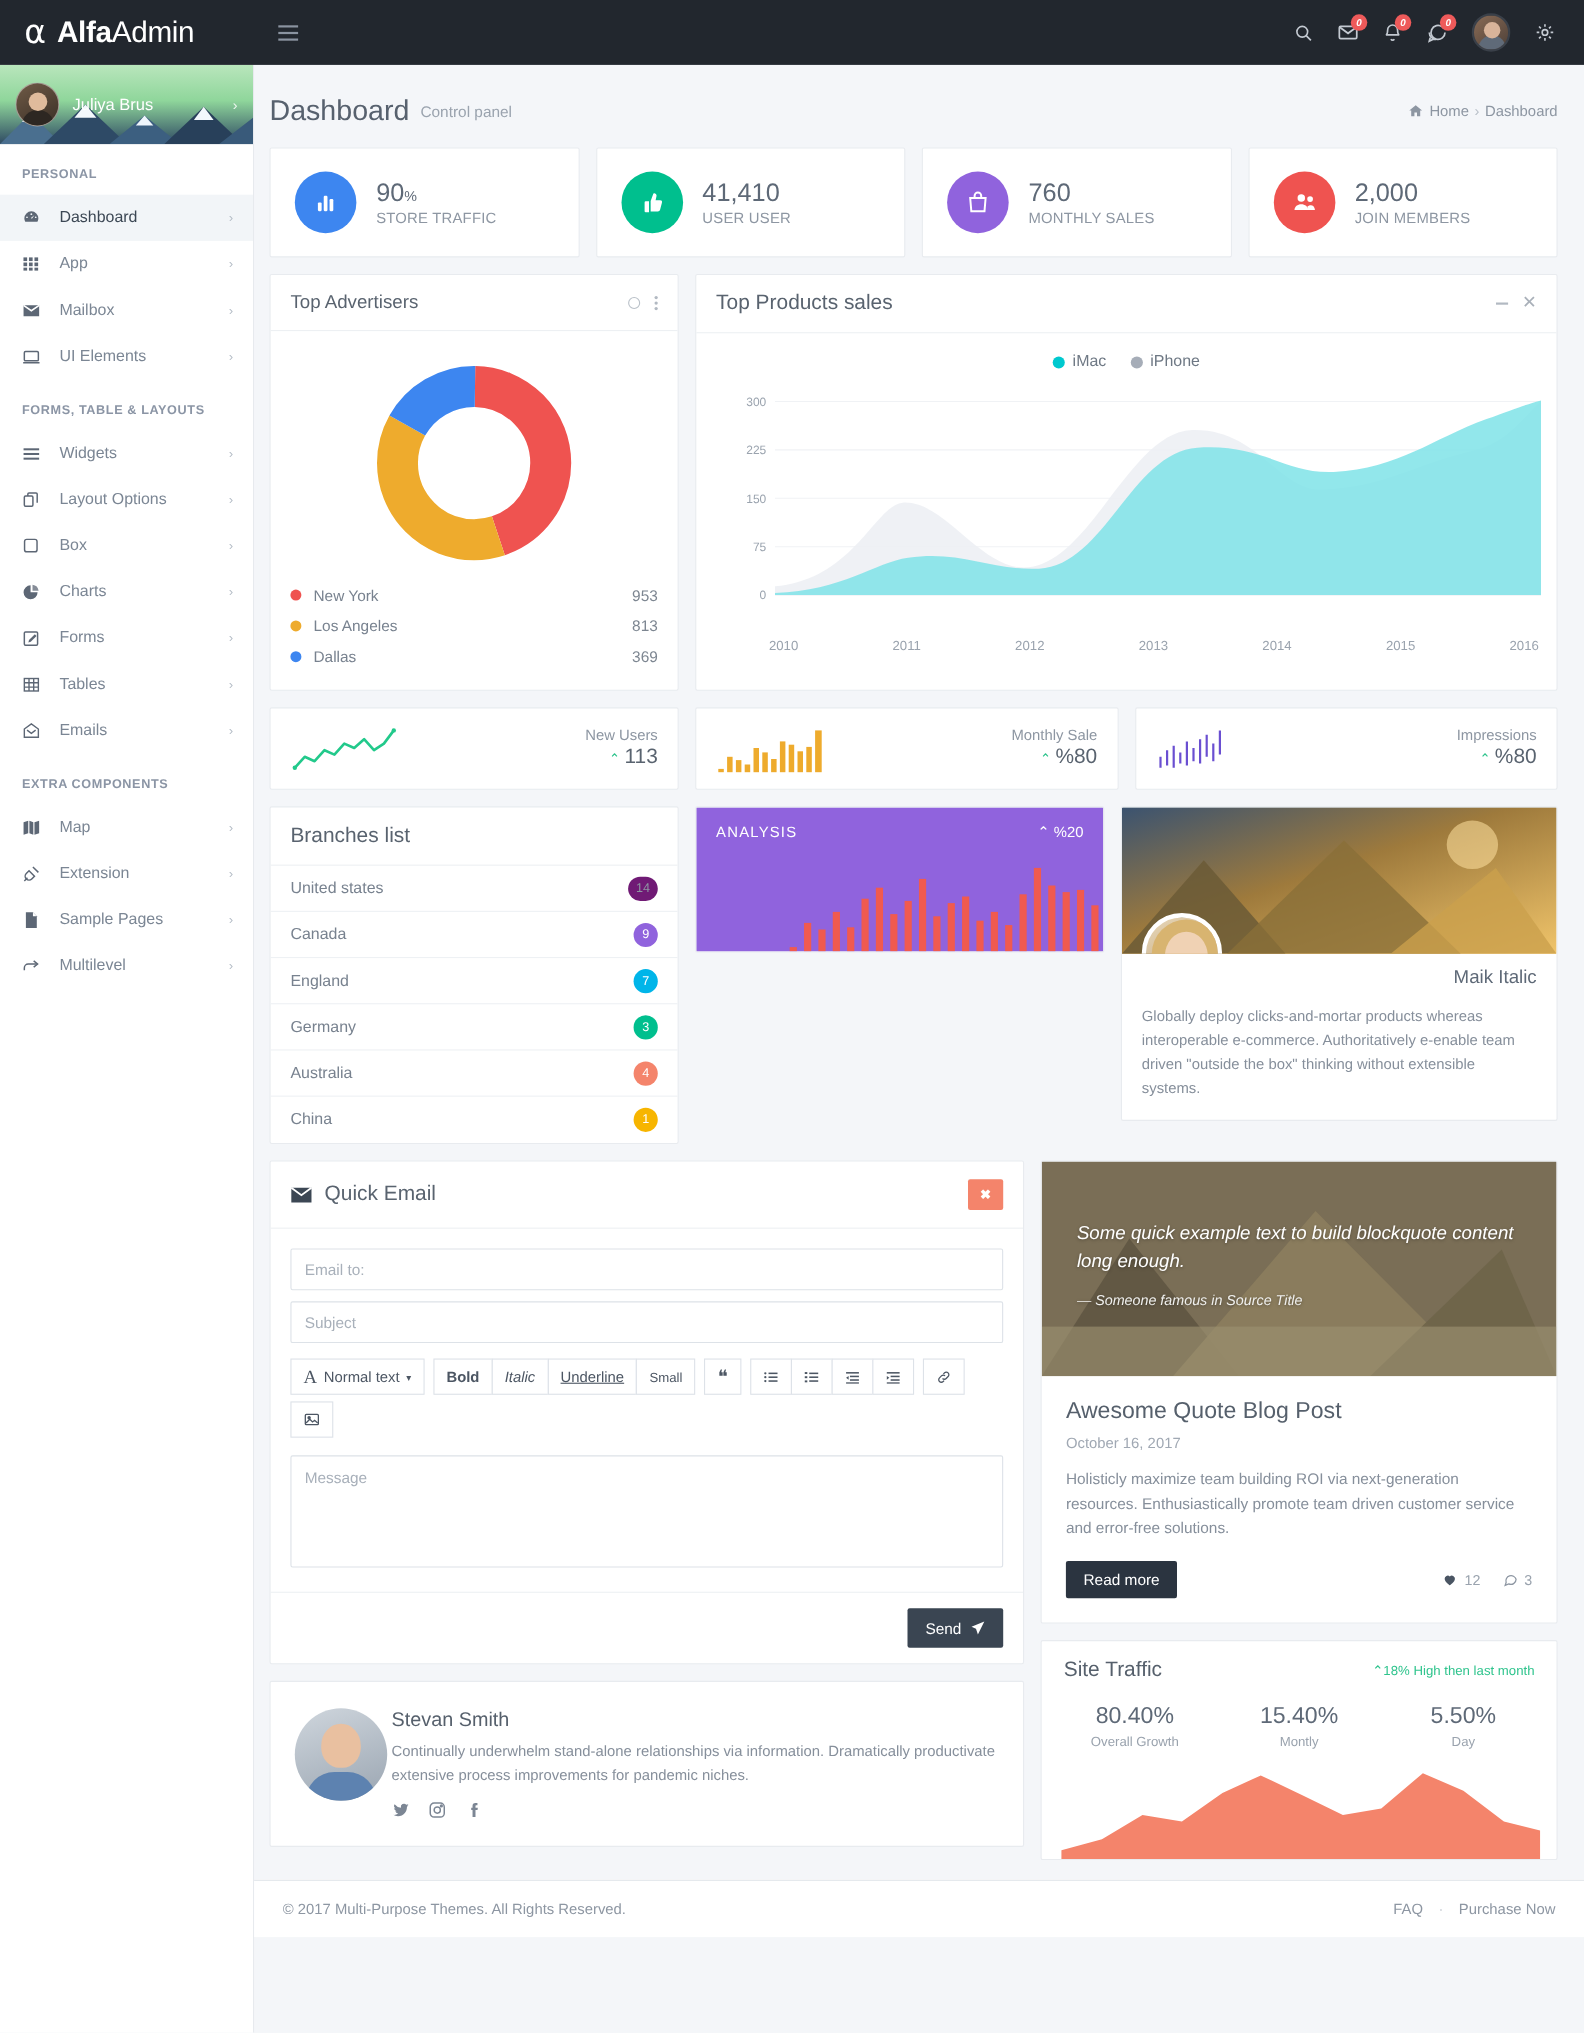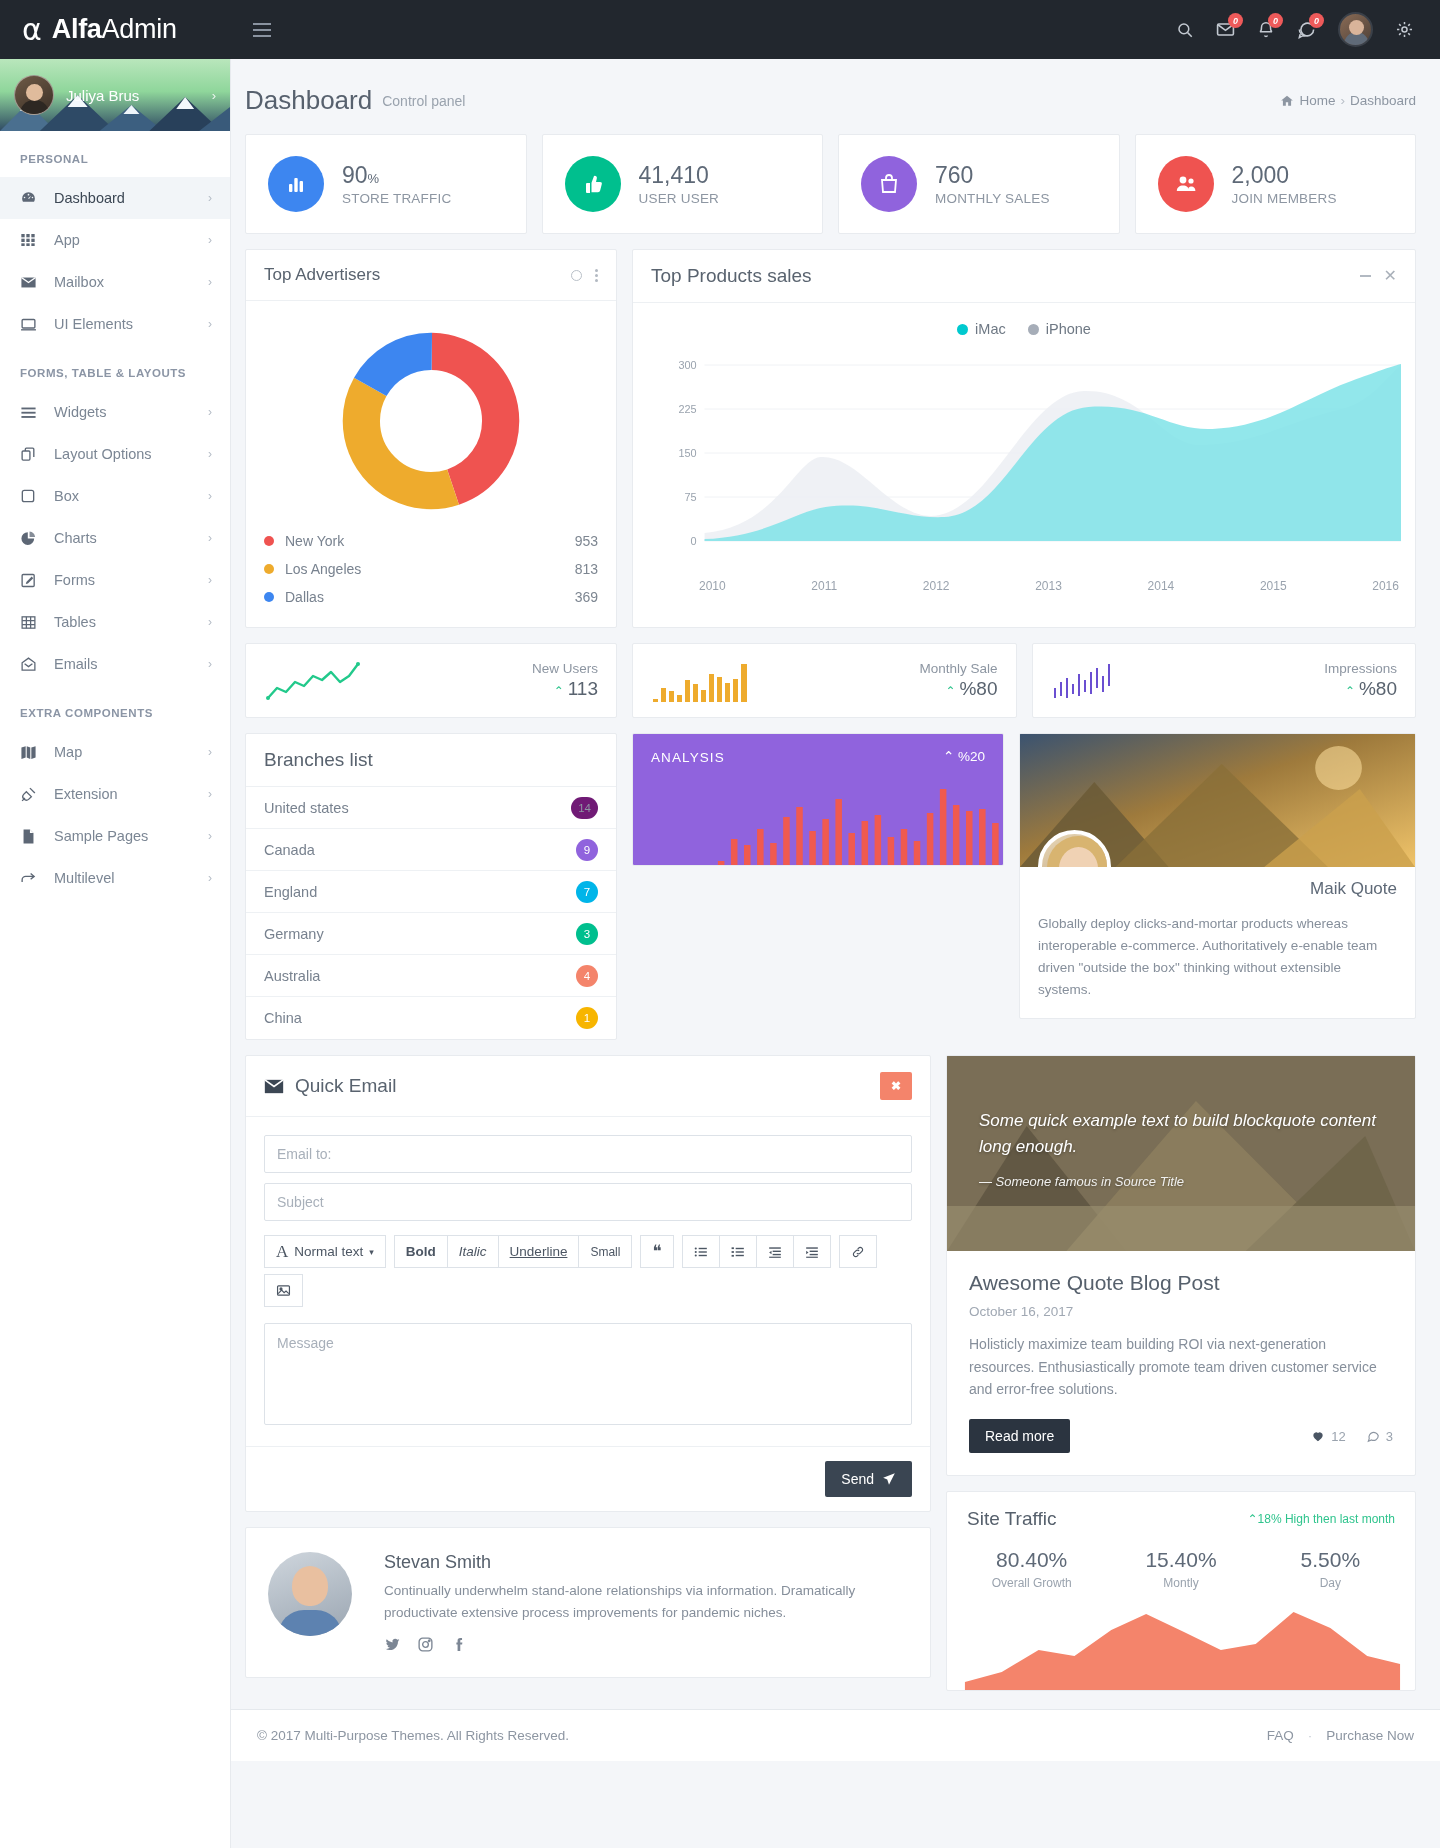--- a/index.html
+++ b/index.html
@@ -200,21 +200,21 @@
   }
   .txtarea::placeholder { color: #a8b0ba; }
   .qe-foot { border-top: 1px solid #edf0f3; padding: 14px 18px; display: flex; justify-content: flex-end; }
   .send-btn {
     background: #3a4552; color: #fff; border: none; border-radius: 2px; height: 36px;
     padding: 0 16px; font-size: 14px; cursor: pointer; display:flex; align-items:center; gap:8px;
     font-family: "Liberation Sans", sans-serif;
   }
 
   
-  .person { display: flex; gap: 32px; padding: 24px 22px; align-items:flex-start;}
+  .person { display: flex; gap: 4px; padding: 24px 22px; align-items:flex-start;}
   .person-ava {
     width: 84px; height: 84px; border-radius: 50%; flex: 0 0 84px; position: relative; overflow: hidden;
     background: linear-gradient(160deg,#cfd6dd,#9aa5b1);
   }
   .person-ava::after{content:"";position:absolute;left:24px;top:14px;width:36px;height:40px;border-radius:50% 50% 46% 46%;background:#e9c0a0;}
   .person-ava::before{content:"";position:absolute;left:10px;bottom:0;width:64px;height:26px;border-radius:26px 26px 0 0;background:#5d82b0;}
   .person-name { font-size: 18px; color: #56606c; margin-bottom: 7px; }
   .person-desc { font-size: 13.5px; line-height: 1.6; color: #868f9b; }
   .socials { display: flex; gap: 16px; margin-top: 13px; color: #7c8694; }
   .socials span { cursor: pointer; display:flex; }
@@ -786,21 +786,21 @@
                     </linearGradient>
                   </defs>
                 <rect width="372" height="133" fill="url(#sun)"></rect>
                 <polygon points="0,133 70,48 140,133" fill="#6b5a36" opacity=".85"></polygon>
                 <polygon points="90,133 190,30 290,133" fill="#8a6f38" opacity=".8"></polygon>
                 <polygon points="230,133 320,55 372,133" fill="#caa04c" opacity=".8"></polygon>
                 <circle cx="300" cy="34" r="22" fill="#ffe2a0" opacity=".55"></circle>
               </svg>
               <span class="pcard-ava"></span>
             </div>
-            <div class="pcard-name">Maik Quote</div>
+            <div class="pcard-name">Maik Italic</div>
             <div class="pcard-body">Globally deploy clicks-and-mortar products whereas interoperable e-commerce. Authoritatively e-enable team driven "outside the box" thinking without extensible systems.</div>
           </div>
         </div>
 
         <div class="row" style="align-items:flex-start">
           <div style="flex:1;min-width:0">
             <div class="card" style="margin-bottom:15px">
               <div class="qe-head">
                 <span class="qe-title">
                   <svg width="20" height="15" viewBox="0 0 24 18" fill="#3c4754">

